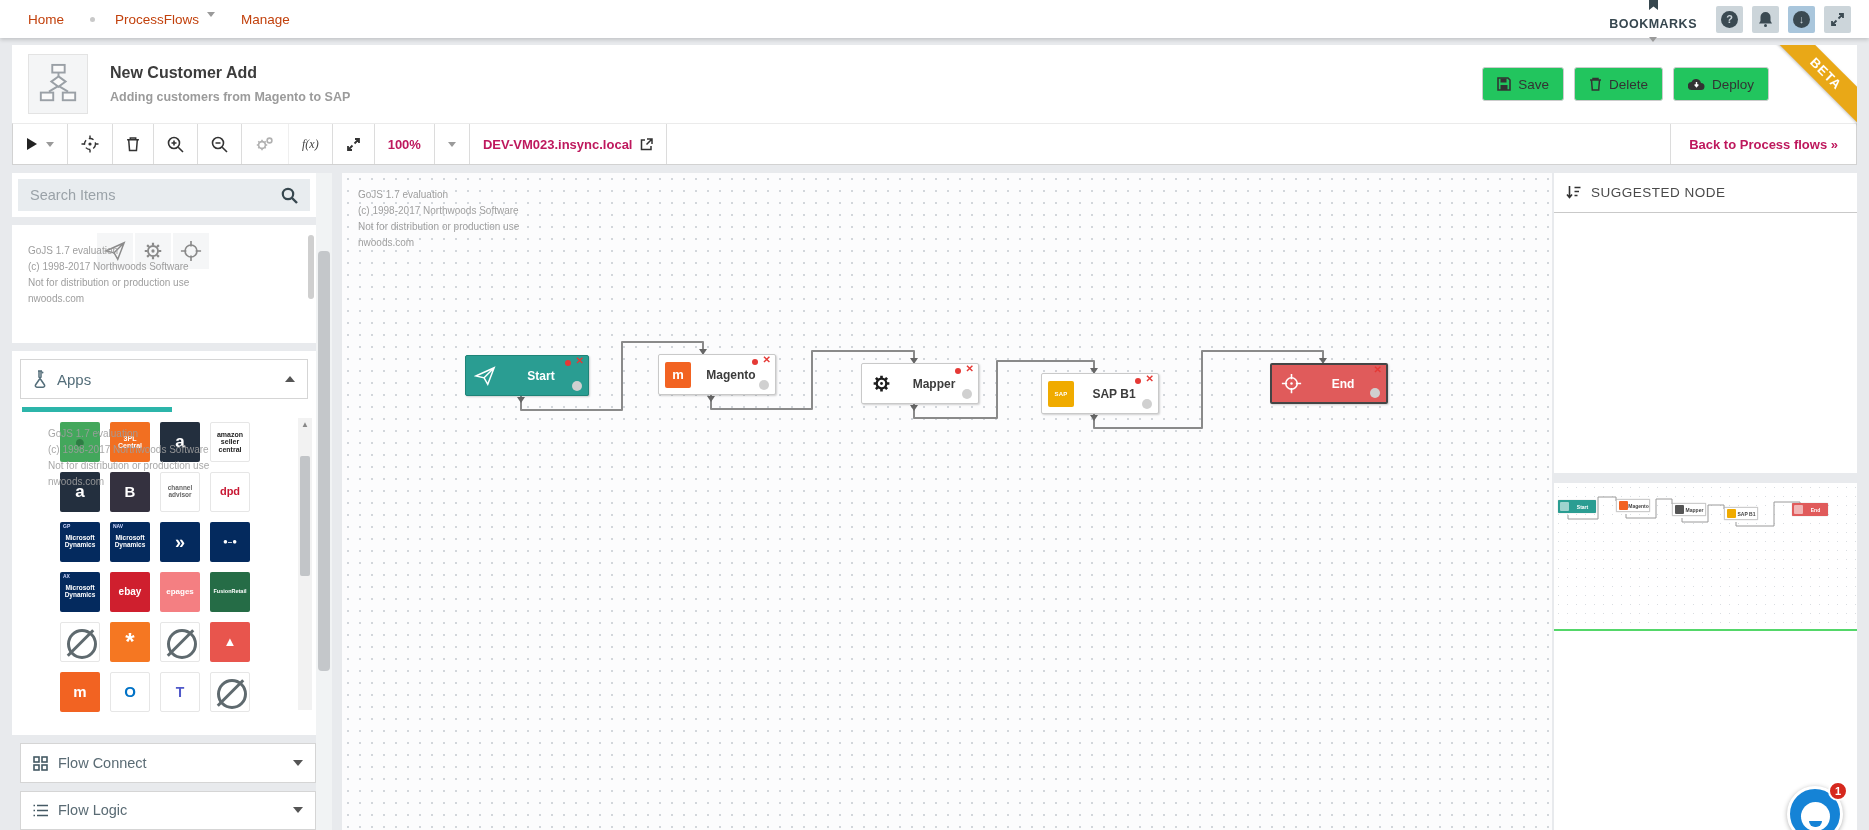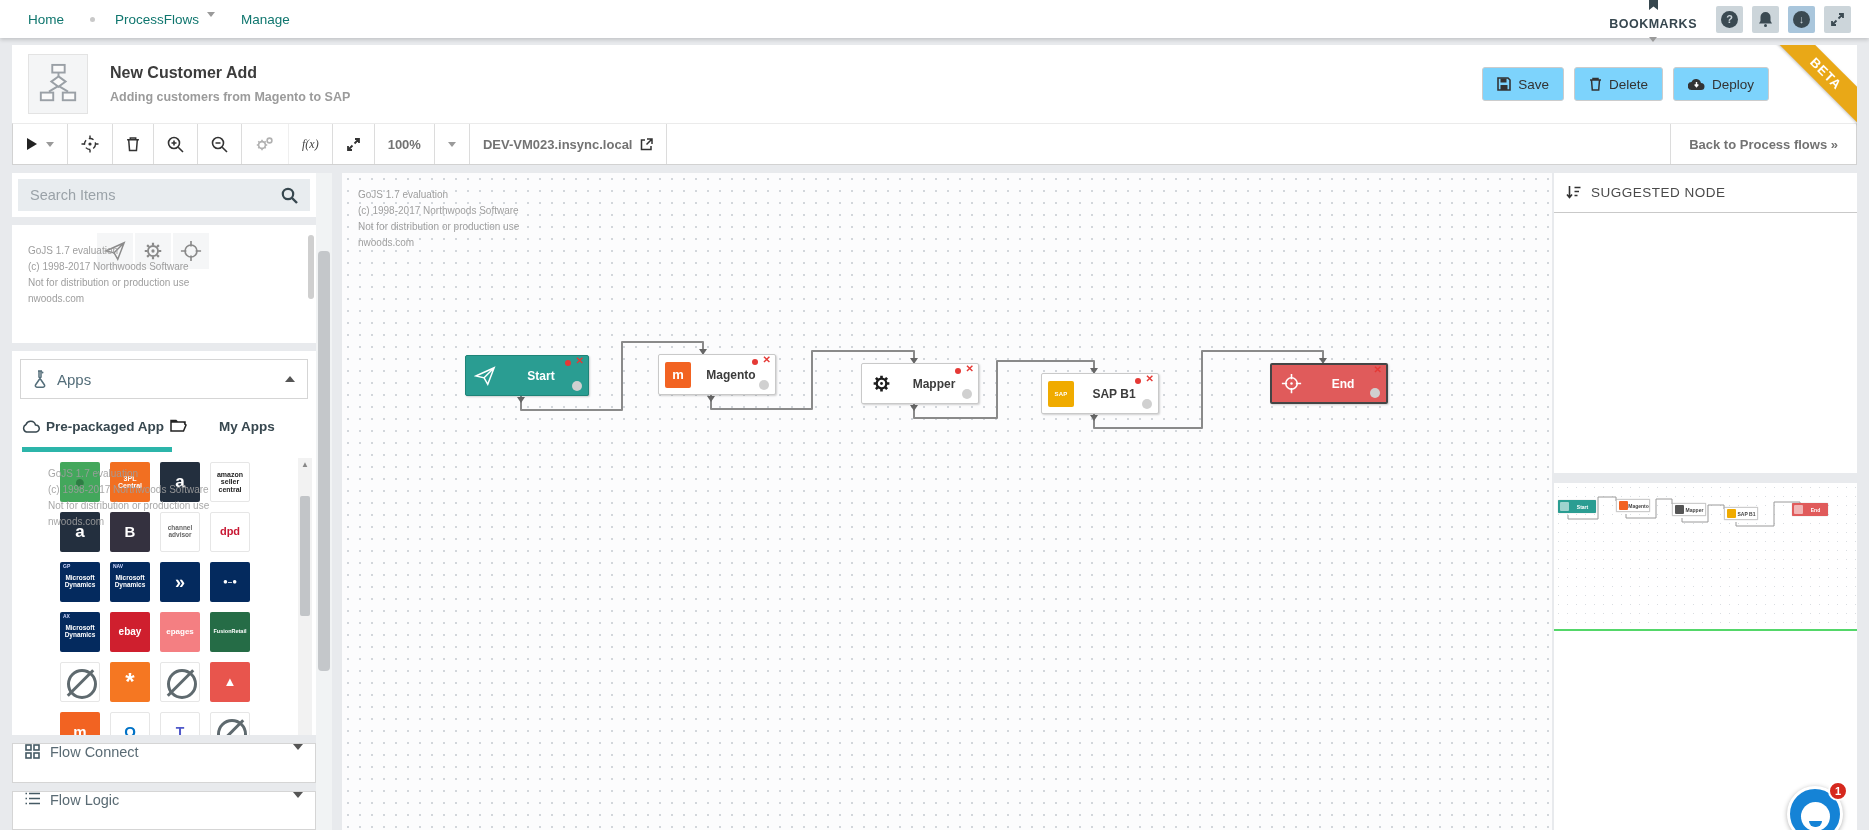--- a/index.html
+++ b/index.html
@@ -3,21 +3,21 @@
 <meta charset="utf-8">
 <style>
   * { margin:0; padding:0; box-sizing:border-box; }
   html,body { width:1869px; height:830px; overflow:hidden; }
   body { font-family:"Liberation Sans", sans-serif; background:#e8eaed; color:#333; }
   .screen { position:relative; width:1869px; height:830px; overflow:hidden; }
 
   
   .topnav { height:38px; background:#fff; display:flex; align-items:center; padding:0 18px 0 28px;
             box-shadow:0 2px 4px rgba(0,0,0,.16); position:relative; z-index:20; }
-  .crumb { font-size:13.5px; color:#0f766e; margin-right:26px; cursor:pointer; display:flex; align-items:flex-start; gap:8px;}
+  .crumb { font-size:13.5px; color:#c2410c; margin-right:26px; cursor:pointer; display:flex; align-items:flex-start; gap:8px;}
   .crumb-dot { width:5px; height:5px; border-radius:50%; background:#c9c9c9; display:inline-block; margin-right:20px;}
   .caret { width:0; height:0; border-left:4px solid transparent; border-right:4px solid transparent;
            border-top:5px solid #9a9a9a; display:inline-block; }
   .nav-right { margin-left:auto; display:flex; align-items:center; gap:9px; }
   .bookmarks { display:flex; align-items:center; gap:6px; font-size:12.5px; font-weight:bold;
                color:#37474f; letter-spacing:.5px; cursor:pointer; margin-right:10px;flex-direction:column;}
   .nav-btn { width:27px; height:27px; background:#ccd5da; border:none; border-radius:2px;
              display:flex; align-items:center; justify-content:center; cursor:pointer; }
   .nav-btn.active { background:#a9c6dc; }
   .circle-glyph { width:17px; height:17px; border-radius:50%; background:#3b4a52; color:#ccd5da;
@@ -27,36 +27,36 @@
   .content { position:absolute; top:38px; left:12px; right:12px; bottom:0; padding-top:7px; }
 
   
   .header { background:#fff; height:78px; display:flex; align-items:center; position:relative; }
   .flow-ico-box { width:60px; height:60px; background:#f4f5f6; border:1px solid #e3e3e3; margin-left:16px;
                   display:flex; align-items:center; justify-content:center; }
   .htext { margin-left:22px; }
   .htitle { font-size:16px; font-weight:bold; color:#3c3c3c; }
   .hsub { font-size:12.5px; font-weight:bold; color:#9b9b9b; margin-top:8px; }
   .hbtns { margin-left:auto; margin-right:88px; display:flex; gap:10px; }
-  .hbtn { background:#7dd3fc; border:1px solid #ccc; border-radius:3px; height:34px; padding:0 14px;
+  .hbtn { background:#22c55e; border:1px solid #ccc; border-radius:3px; height:34px; padding:0 14px;
           font-size:13.5px; color:#333; display:flex; align-items:center; gap:7px; cursor:pointer;
           font-family:"Liberation Sans",sans-serif;}
   .ribbon-box { position:absolute; top:0; right:0; width:86px; height:86px; overflow:hidden; pointer-events:none;}
   .ribbon { position:absolute; top:16px; right:-34px; width:130px; transform:rotate(45deg);
             background:#e9a817; color:#fff; font-size:13px; font-weight:bold; text-align:center;
             letter-spacing:1px; padding:5px 0; box-shadow:0 1px 3px rgba(0,0,0,.25);}
 
   
   .toolbar { background:#fff; border:1px solid #d2d2d2; border-top:1px solid #ebebeb; height:42px;
              display:flex; align-items:stretch; }
   .tcell { border-right:1px solid #dcdcdc; display:flex; align-items:center; justify-content:center;
            padding:0 13px; gap:8px; cursor:pointer; background:#fff; }
   .tcell.dim { opacity:.45; }
   .tspacer { flex:1; border-right:none; }
-  .tlabel { font-size:13px; font-weight:bold; color:#737373; }
+  .tlabel { font-size:13px; font-weight:bold; color:#be185d; }
   .fx { font-size:12px; font-style:italic; color:#444; font-family:"Liberation Serif",serif;}
   .back-btn { border-left:1px solid #dcdcdc; padding:0 18px; display:flex; align-items:center; cursor:pointer;}
 
   
   .main { display:flex; margin-top:8px; height:657px; align-items:stretch; }
 
   
   .sidebar { width:304px; display:flex; flex-direction:column; gap:8px; overflow:hidden; }
   .card { background:#fff; }
   .search-card { height:45px; padding:6px; }
@@ -94,22 +94,22 @@
   .no-img::before { content:""; position:absolute; left:6px; top:6px; width:24px; height:24px;
                     border:3px solid #5f6a6f; border-radius:50%; }
   .no-img::after { content:""; position:absolute; left:18px; top:2px; width:3px; height:36px;
                    background:#5f6a6f; transform:rotate(45deg); }
   .grid-gojs { position:absolute; left:36px; top:12px; width:250px; z-index:3; opacity:.9;}
   .grid-scroll { position:absolute; right:4px; top:4px; width:14px; height:292px; background:#f2f2f2;
                  display:flex; flex-direction:column; align-items:center; }
   .gs-arrow { font-size:8px; color:#888; line-height:14px; }
   .gs-thumb { width:10px; height:120px; background:#c2c5c8; margin-top:24px; border-radius:2px;}
 
-  .flow-head-card { height:40px; border:1px solid #d5d5d5; display:flex; align-items:flex-start;
-                    padding:0 12px; gap:10px; cursor:pointer; background:#fff;}
+  .flow-head-card { height:40px; border:1px solid #d5d5d5; display:flex; align-items:center;
+                    padding:0 12px; gap:10px; cursor:pointer; background:#fff;margin-left:8px;}
   .flow-head-label { font-size:14.5px; color:#5a6b74; }
 
   
   .side-scroll { width:16px; background:#f1f3f4; position:relative; }
   .side-thumb { position:absolute; left:2px; top:78px; width:12px; height:420px; background:#c4c7ca; border-radius:4px;}
 
   
   .canvas { flex:1; margin:0 2px 0 10px; position:relative; overflow:hidden; background:#fcfcfd;
             background-image:radial-gradient(circle,#d2d6db 1px,transparent 1.3px); background-size:12px 12px; }
   .canvas-gojs { position:absolute; left:16px; top:14px; }
@@ -363,34 +363,20 @@
         </div>
 
         <div class="card apps-card">
           <div class="apps-head">
             <svg width="14" height="18" viewBox="0 0 14 18">
               <path d="M5 1 h4 M6 1 v6 L11.5 15 a1.5 1.5 0 0 1 -1.3 2.2 H3.8 A1.5 1.5 0 0 1 2.5 15 L8 7 V1" fill="none" stroke="#546e7a" stroke-width="1.5"></path>
               <circle cx="9.5" cy="2.5" r="1" fill="#546e7a"></circle>
               </svg>
             <span class="apps-head-label">Apps</span>
             <span class="chev-up"></span>
-          </div>
-          <div class="tabs">
-            <span class="tab">
-              <svg width="18" height="13" viewBox="0 0 18 13">
-                <path d="M4.5 12 a4 4 0 0 1 -.5-7.5 A5 5 0 0 1 13.5 5 a3.5 3.5 0 0 1 .5 7 Z" fill="none" stroke="#37474f" stroke-width="1.5"></path>
-                </svg>
-              <span>Pre-packaged App</span>
-            </span>
-            <svg width="17" height="14" viewBox="0 0 17 14">
-              <path d="M1 3 V1.5 h5 l1.5 1.5 H15 v3 M1 3 h13 l2 3 -2.5 6 H1 Z" fill="none" stroke="#222" stroke-width="1.5"></path>
-              </svg>
-            <span class="tab tab2">
-              <span>My Apps</span>
-            </span>
           </div>
           <div class="tab-bar"></div>
 
           <div class="grid-wrap">
             <div class="gojs grid-gojs">
               <div>GoJS 1.7 evaluation</div>
                 <div>(c) 1998-2017 Northwoods Software</div>
               <div>Not for distribution or production use</div>
                 <div>nwoods.com</div>
             </div>

